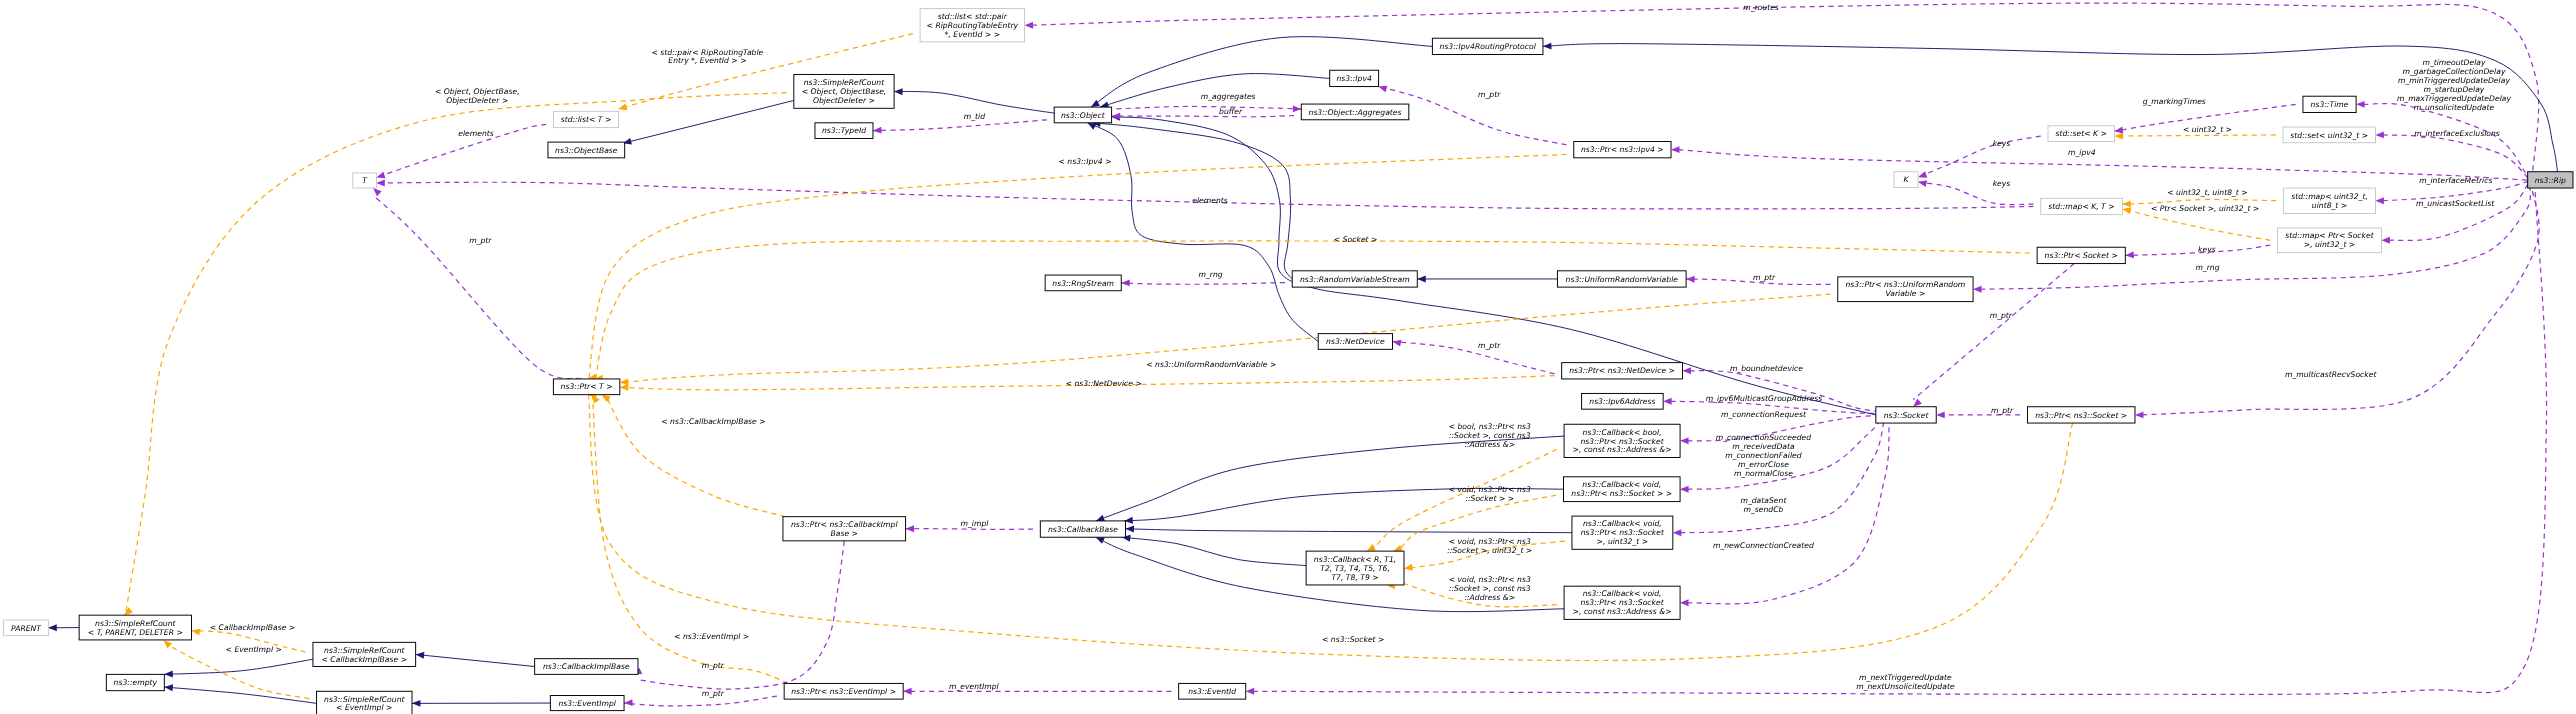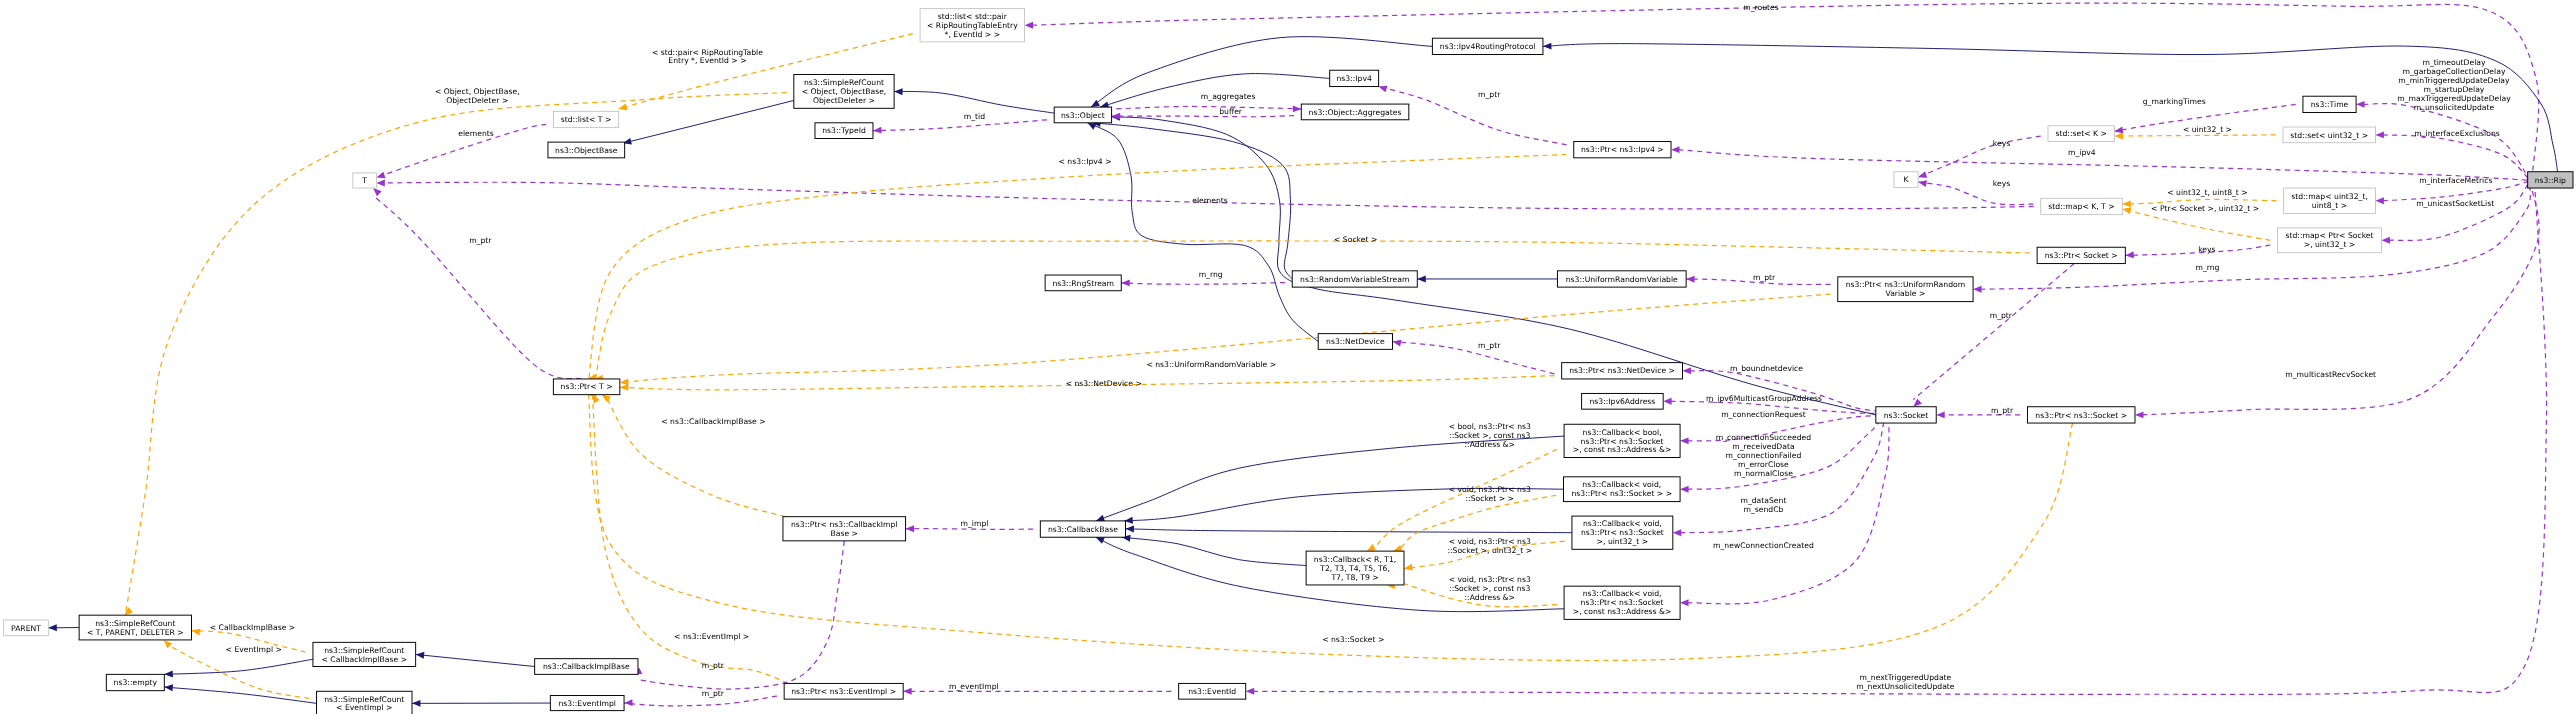--- a/index.html
+++ b/index.html
@@ -1,17 +1,17 @@
 <!DOCTYPE html>
 <html style="font-size:9.7px"><head>
 <meta charset="utf-8">
 <title>ns3::Rip collaboration diagram</title>
 <style>
 html,body{margin:0;padding:0;background:#fff;}
-#diagram{position:relative;width:2576px;height:715px;background:#fff;overflow:hidden;}
+#diagram{position:relative;width:2576px;height:715px;background:#fff;overflow:hidden;font-style:italic;}
 svg{display:block;}
 text{font-family:"DejaVu Sans",sans-serif;font-size:12.7px;fill:#000;}
 .nodelabel{text-anchor:middle;}
 .edgelabel{text-anchor:middle;}
 .nb{fill:#fff;stroke:#000;stroke-width:1.6;}
 .ng{fill:#fff;stroke:#bfbfbf;stroke-width:1.4;}
 .nc{fill:#c0c0c0;stroke:#000;stroke-width:1.6;}
 .e-inh{fill:none;stroke:#191970;stroke-width:1.6;}
 .e-use{fill:none;stroke:#9a32cd;stroke-width:2;stroke-dasharray:8.5,7.2;}
 .e-tpl{fill:none;stroke:#ffa500;stroke-width:2;stroke-dasharray:8.5,7.2;}

